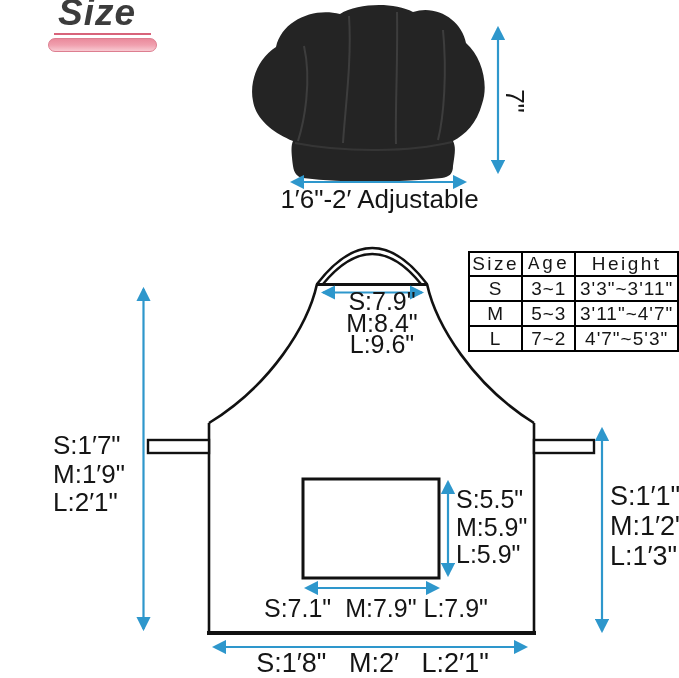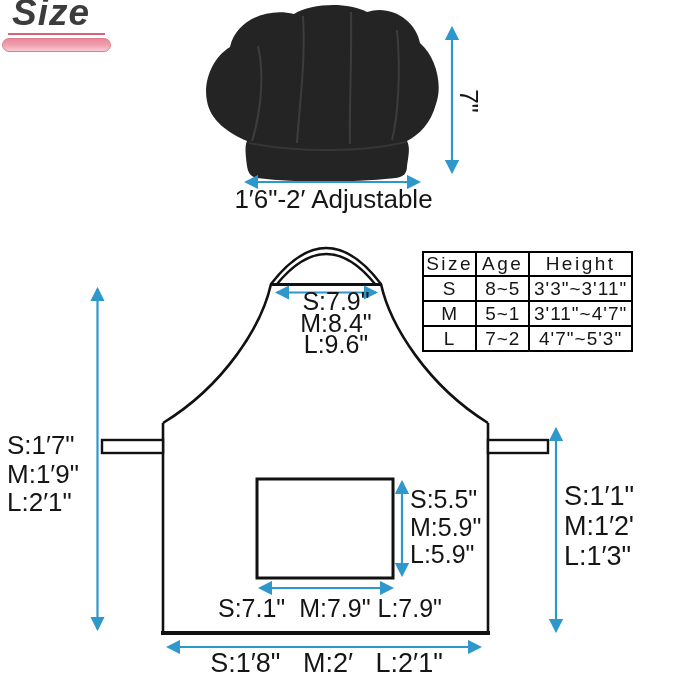--- a/index.html
+++ b/index.html
@@ -1,18 +1,18 @@
 <!DOCTYPE html>
 <html><head>
 <meta charset="utf-8">
 <style>
   html,body{margin:0;padding:0;background:#fff;}
   #canvas{
     position:relative;width:633px;height:678px;background:#ffffff;overflow:hidden;
-    font-family:"Liberation Sans",sans-serif;color:#151515;
+    font-family:"Liberation Sans",sans-serif;color:#151515;margin-left:46px;
   }
   .abs{position:absolute;}
   
   .size-title{left:12px;top:-8px;font-size:37px;font-style:italic;font-weight:bold;color:#3c3c3c;letter-spacing:1px;}
   .title-underline{left:8px;top:33px;width:97px;height:2px;background:#d8637a;}
   .title-bar{left:2px;top:38px;width:107px;height:12px;border-radius:7px;
     border:1px solid #dd7e90;
     background:linear-gradient(180deg,#ea8a9c 0%,#f09fae 50%,#f8cad2 100%);}
   
   #lineart{left:0;top:0;width:679px;height:678px;}
@@ -26,21 +26,21 @@
   .lbl-right{left:564px;top:481px;font-size:27px;line-height:30px;}
   .lbl-pocket-h{left:410px;top:486px;font-size:25px;line-height:27.5px;}
   .lbl-pocket-w{left:218px;top:594px;width:220px;text-align:center;font-size:25px;white-space:pre;}
   .lbl-bottom{left:179px;top:648px;width:295px;text-align:center;font-size:27px;white-space:pre;}
   
   .size-table{left:422px;top:251px;border-collapse:collapse;font-size:19px;}
   .size-table th,.size-table td{border:2px solid #000;text-align:center;padding:0 2px;font-weight:normal;}
   .size-table th{height:21px;letter-spacing:2.5px;}
   .size-table td{height:23px;letter-spacing:1px;}
   .col-size{width:49px;}
-  .col-age{width:74px;}
+  .col-age{width:74px;font-family:Liberation Mono, monospace;}
   .col-height{width:114px;}
 </style>
 </head>
 <body>
 
 <div id="canvas">
 
   <div class="abs size-title">Size</div>
   <div class="abs title-underline"></div>
   <div class="abs title-bar"></div>
@@ -140,26 +140,26 @@
 
   <table class="abs size-table">
     <tbody>
         <tr>
       <th class="col-size">Size</th>
       <th class="col-age">Age</th>
       <th class="col-height">Height</th>
     </tr>
     <tr>
       <td>S</td>
-      <td>8~5</td>
+      <td>3~1</td>
       <td>3'3"~3'11"</td>
     </tr>
     <tr>
       <td>M</td>
-      <td>5~1</td>
+      <td>5~3</td>
       <td>3'11"~4'7"</td>
     </tr>
     <tr>
       <td>L</td>
       <td>7~2</td>
       <td>4'7"~5'3"</td>
     </tr>
   </tbody>
     </table>
 

